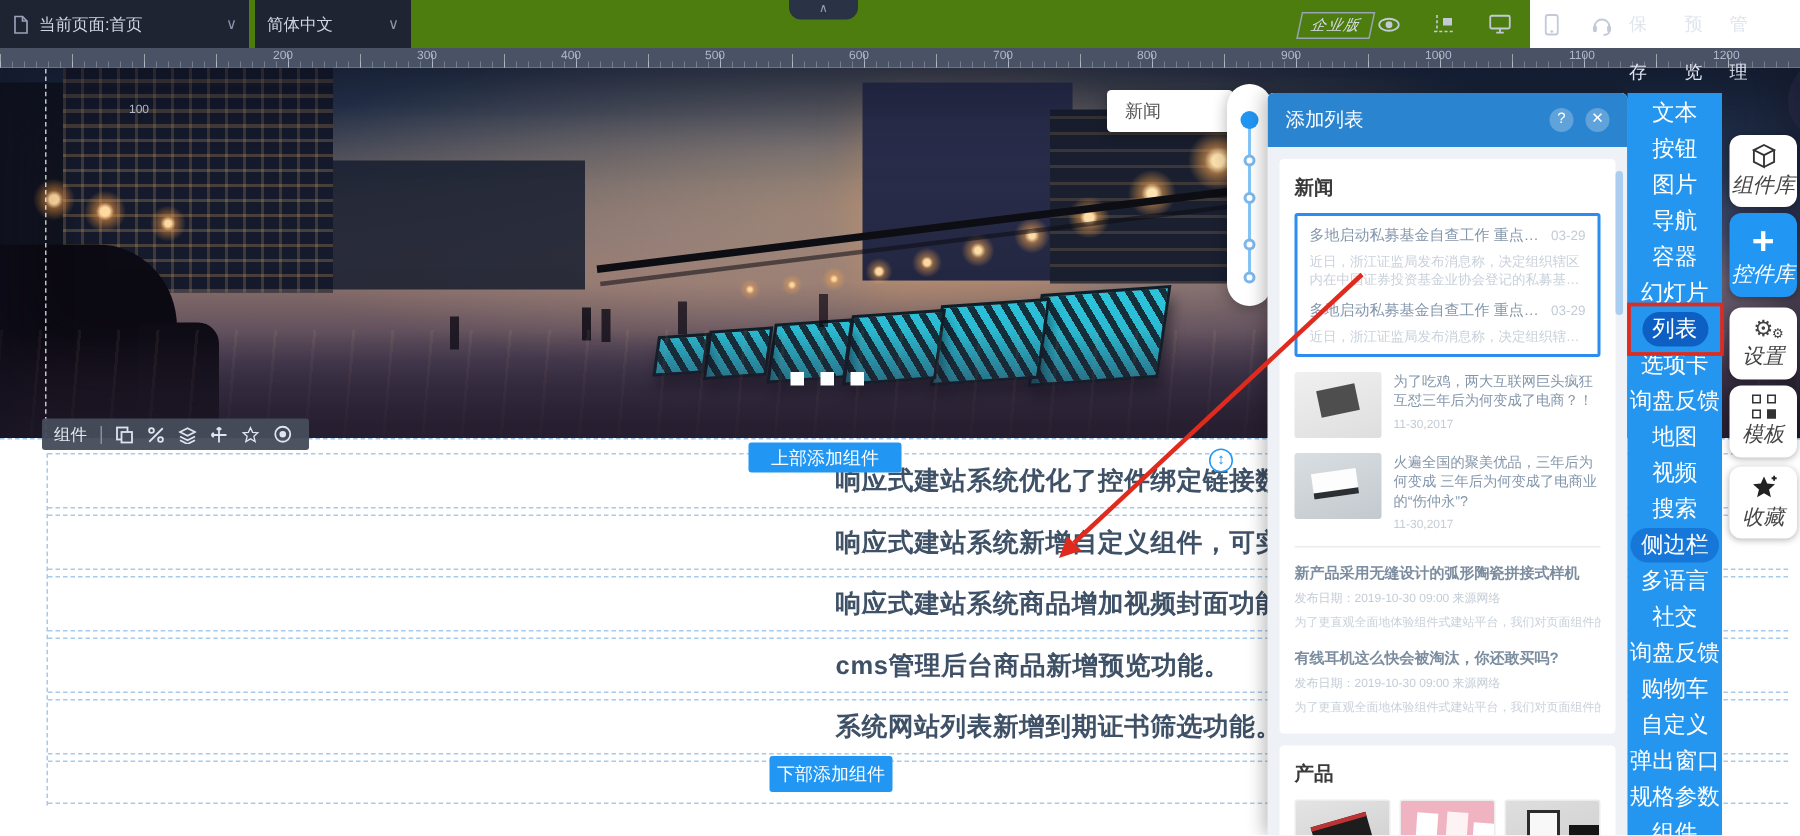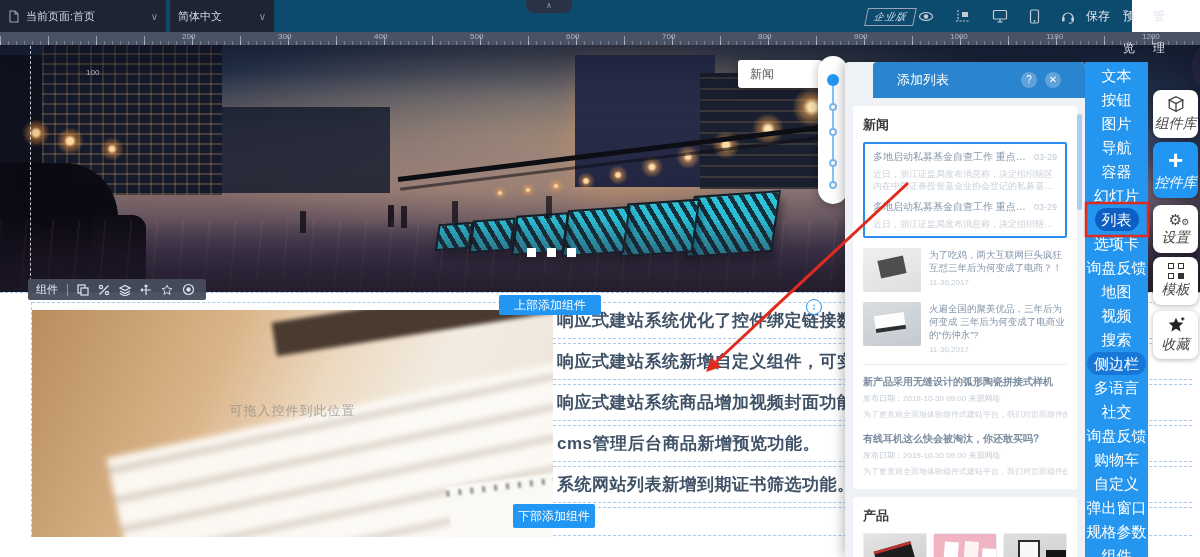--- a/index.html
+++ b/index.html
@@ -4,21 +4,21 @@
 <style>
   :root{
     --accent:#2196f3; --panel-header:#2b84cf; --annotation:#e02a1e;
   }
   *{margin:0;padding:0;box-sizing:border-box;}
   html,body{width:1200px;height:557px;overflow:hidden;}
   body{font-family:"Liberation Sans","DejaVu Sans",sans-serif;background:#fff;}
   .stage{position:relative;width:1200px;height:557px;overflow:hidden;background:#fff;}
 
   
-  .topbar{position:absolute;left:0;top:0;width:1132px;height:32px;background:#0c4a6e;z-index:40;padding-left:24px;}
+  .topbar{position:absolute;left:0;top:0;width:1020px;height:32px;background:#4d7c0f;z-index:40;padding-left:24px;}
   .tb-dd{position:absolute;top:0;height:32px;background:#1e2432;display:flex;align-items:center;gap:6px;padding:0 8px;color:#cfd6e4;font-size:11px;cursor:pointer;}
   .tb-dd1{left:0;width:166px;}
   .tb-dd2{left:170px;width:104px;}
   .tb-dd .chev{margin-left:auto;color:#8b94a9;font-size:10px;}
   .tb-collapse{position:absolute;left:526px;top:0;width:46px;height:13px;background:#2a3246;border-radius:0 0 8px 8px;color:#97a1b6;font-size:8px;text-align:center;line-height:11px;cursor:pointer;z-index:41;}
   .tb-badge{position:absolute;left:866px;top:8px;border:1px solid #9aa3b8;color:#d6dce8;font-size:10px;font-style:italic;padding:1px 7px;transform:skewX(-12deg);letter-spacing:1px;}
   .tb-ico{position:absolute;top:8px;width:24px;height:16px;display:flex;align-items:center;justify-content:center;cursor:pointer;}
   .tb-txt{position:absolute;top:0;height:32px;line-height:32px;color:#dfe4ee;font-size:12px;cursor:pointer;}
 
   
@@ -114,21 +114,21 @@
     background-image:repeating-linear-gradient(90deg,#8d8d8d 0 3px,transparent 3px 12px);background-size:100% 6px;background-repeat:no-repeat;background-position:0 4px;}
   .kb-hint{position:absolute;left:0;right:0;top:92px;text-align:center;font-size:13px;color:rgba(130,130,130,.65);letter-spacing:1px;}
 
   .add-btn{position:absolute;background:var(--accent);color:#fff;border:none;border-radius:2px;font-size:12px;cursor:pointer;z-index:6;font-family:inherit;}
   .add-top{left:499px;top:295px;width:102px;height:20px;}
   .add-bottom{left:513px;top:504px;width:82px;height:24px;}
   .anchor{position:absolute;left:806px;top:299px;width:16px;height:16px;border:1.5px solid var(--accent);border-radius:50%;color:var(--accent);font-size:10px;line-height:13px;text-align:center;z-index:6;background:#fff;cursor:pointer;}
 
   
   .panel{position:absolute;left:845px;top:62px;width:240px;height:495px;background:#eef1f6;z-index:20;border-radius:4px 4px 0 0;box-shadow:-2px 0 12px rgba(0,0,0,.28);overflow:hidden;}
-  .panel-h{height:36px;background:var(--panel-header);border-radius:4px 4px 0 0;display:flex;align-items:center;padding:0 24px;color:#fff;font-size:13px;margin-left:28px;}
+  .panel-h{height:36px;background:var(--panel-header);border-radius:4px 4px 0 0;display:flex;align-items:center;padding:0 12px;color:#fff;font-size:13px;}
   .panel-h .sp{flex:1;}
   .pbtn{width:16px;height:16px;border-radius:50%;background:rgba(255,255,255,.25);color:#fff;font-size:10px;line-height:16px;text-align:center;margin-left:8px;cursor:pointer;}
   .pscroll{position:absolute;right:3px;top:52px;width:5px;height:96px;background:#aacdf0;border-radius:3px;z-index:25;cursor:pointer;}
   .pcard{margin:8px;background:#fff;border-radius:3px;padding:10px;}
   .pcard h3{font-size:13px;color:#3a3a3a;font-weight:700;margin-bottom:8px;}
   .selbox{border:2px solid #2b8df0;border-radius:2px;padding:6px 8px;margin-bottom:10px;cursor:pointer;}
   .nitem{margin-bottom:8px;}
   .nrow{display:flex;align-items:baseline;}
   .ntitle{flex:1;font-size:10px;color:#8496ab;white-space:nowrap;overflow:hidden;text-overflow:ellipsis;}
   .ndate{font-size:9px;color:#c3ccd6;margin-left:6px;}
@@ -228,26 +228,20 @@
     <div class="crow cr4">
         <span>cms管理后台商品新增预览功能。</span>
       </div>
     <div class="crow cr5">
         <span>系统网站列表新增到期证书筛选功能。</span>
       </div>
     <div class="crow cr-empty"></div>
   </div>
   <div class="content-leftedge"></div>
 
-  <div class="kb">
-    <div class="kb-woodbar"></div>
-    <div class="kb-keys"></div>
-    <div class="kb-notebook"></div>
-    <span class="kb-hint">可拖入控件到此位置</span>
-  </div>
 
   <button class="add-btn add-top">上部添加组件</button>
   <button class="add-btn add-bottom">下部添加组件</button>
   <div class="anchor">↕</div>
 
   <div class="comp-bar">
     <span>组件</span>
     <span class="sep"></span>
     <svg width="12" height="12" viewBox="0 0 12 12" fill="none" stroke="#dfe4ee" stroke-width="1.2">
         <rect x="1" y="1" width="7" height="8"></rect>

